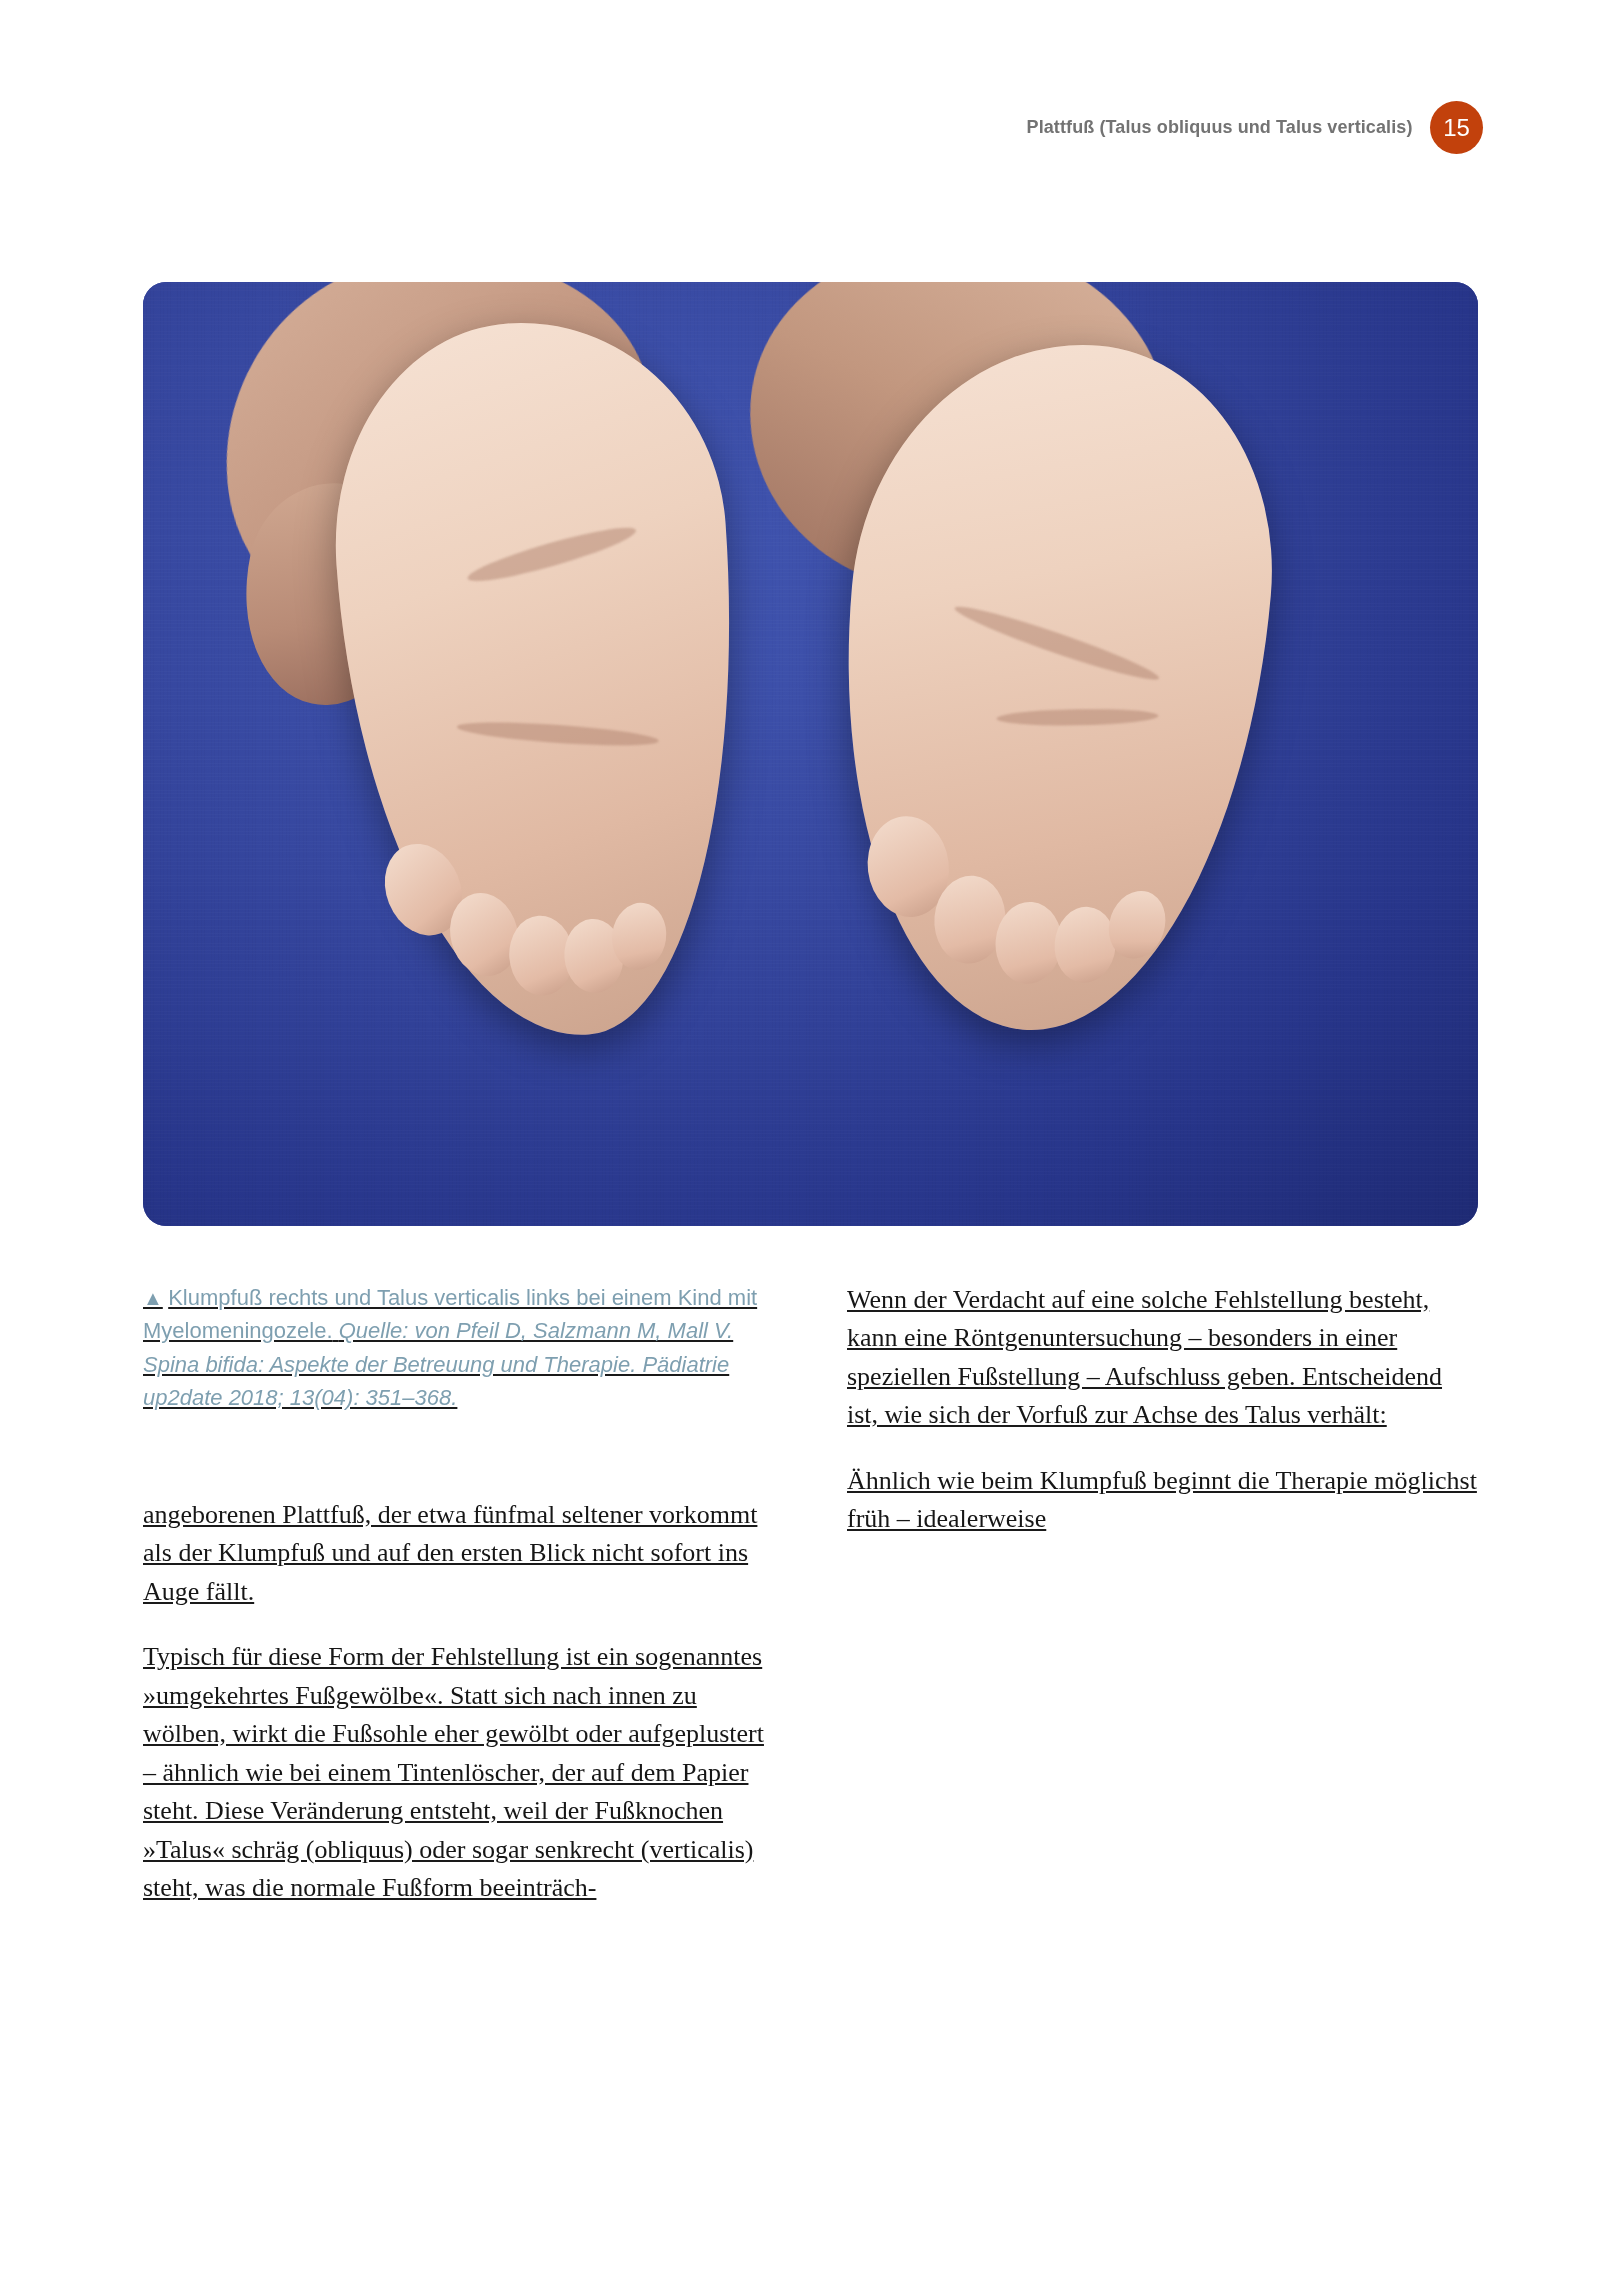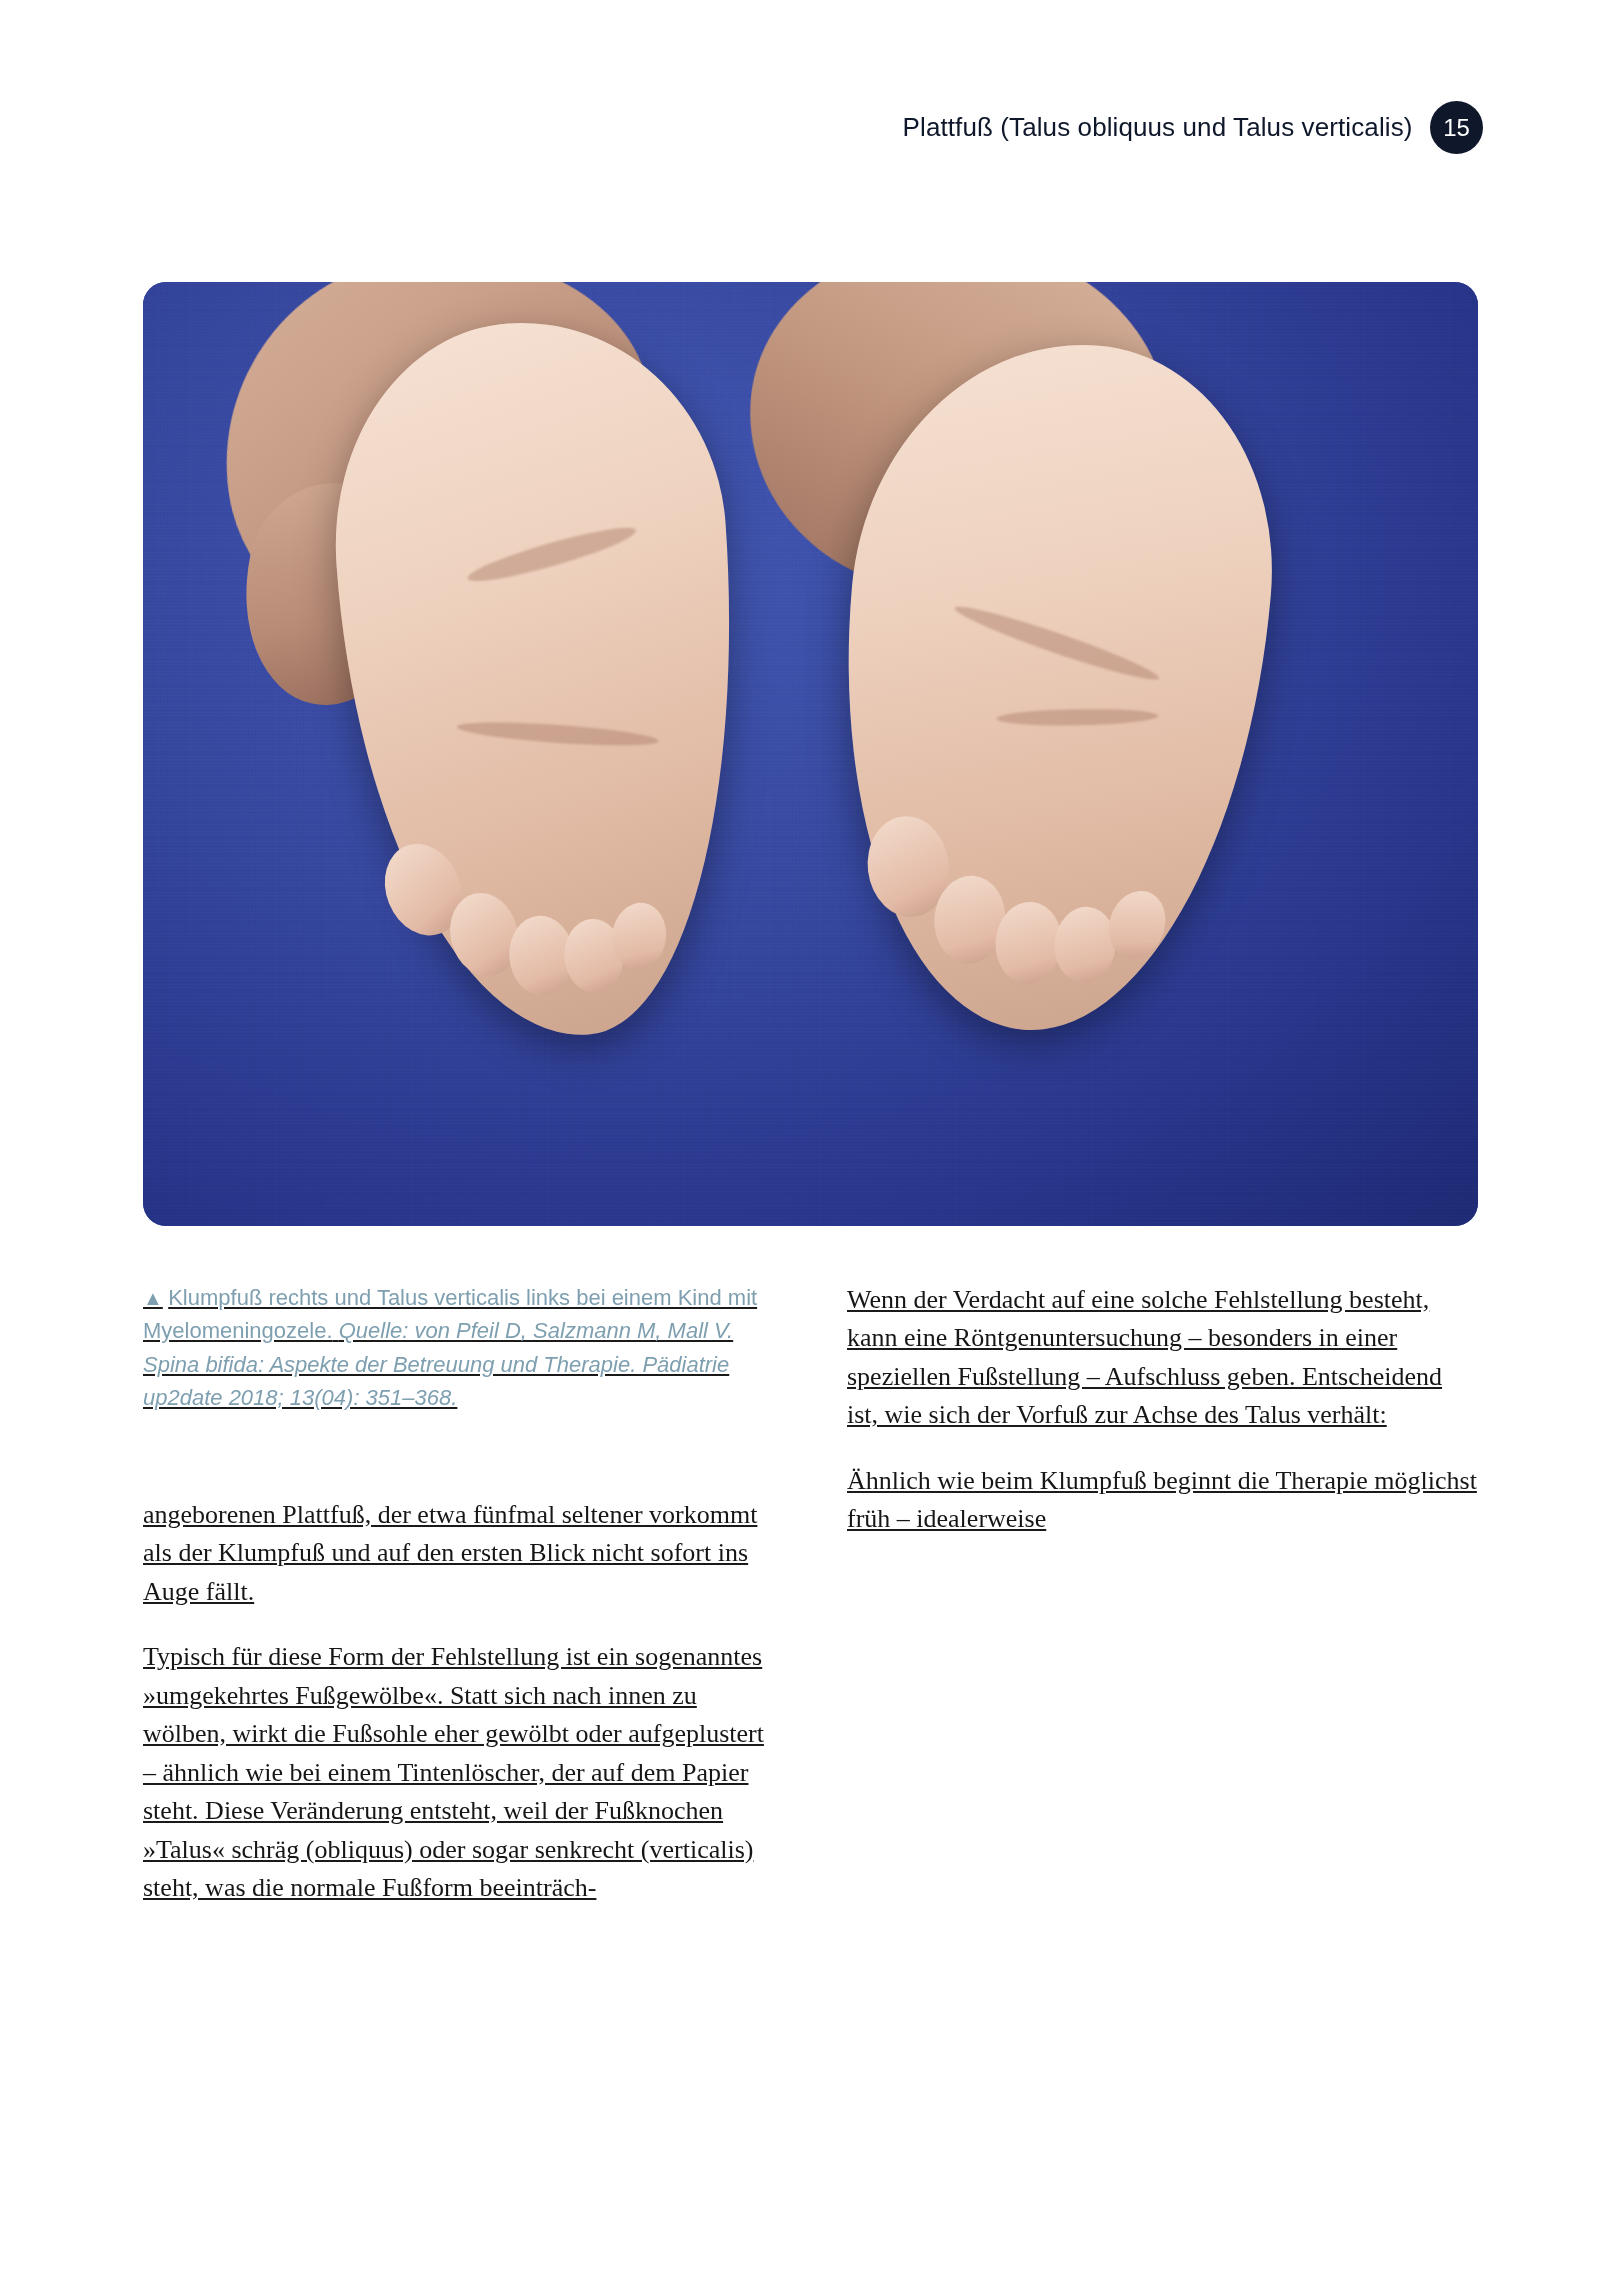--- a/index.html
+++ b/index.html
@@ -20,30 +20,31 @@
   .page-header {
     position: absolute;
     top: 101px;
     right: 135px;
     display: flex;
     align-items: center;
     gap: 17.5px;
   }
   .header-title {
     font-family: "Liberation Sans", sans-serif;
-    font-size: 26px;
-    color: #0f172a;
+    font-size: 18px;
+    color: #737373;
     letter-spacing: 0.1px;
     white-space: nowrap;
+    font-weight: bold;
   }
   .page-number-badge {
     width: 53px;
     height: 53px;
     border-radius: 50%;
-    background: #0f172a;
+    background: #c2410c;
     color: #ffffff;
     font-family: "Liberation Sans", sans-serif;
     font-size: 24px;
     display: flex;
     align-items: center;
     justify-content: center;
   }
 
   
   .figure-wrap {

